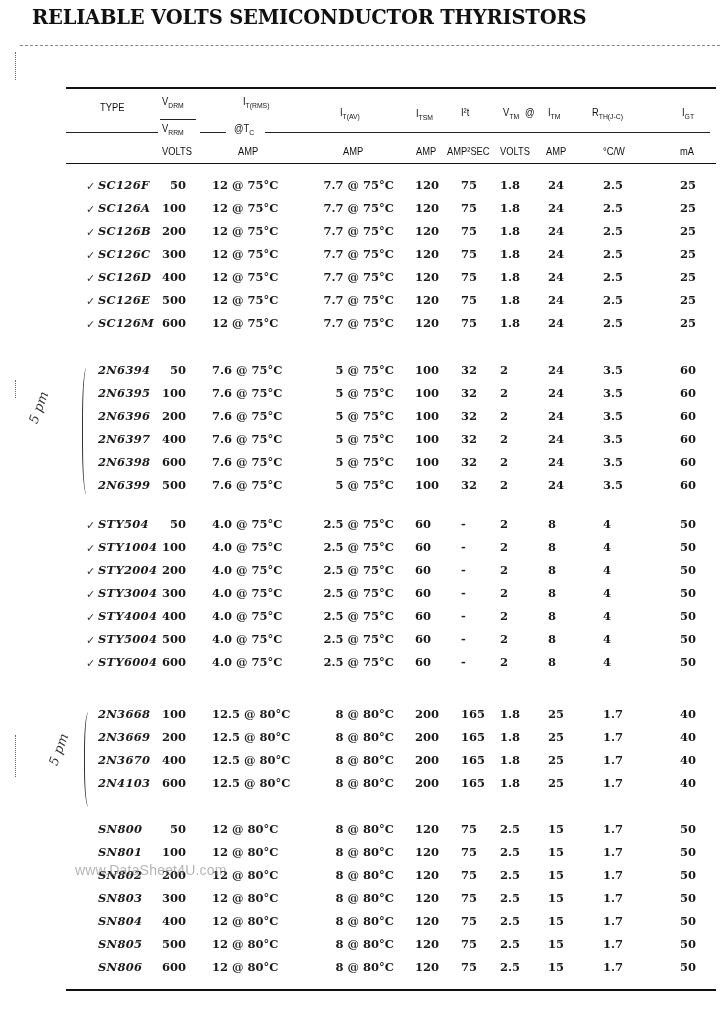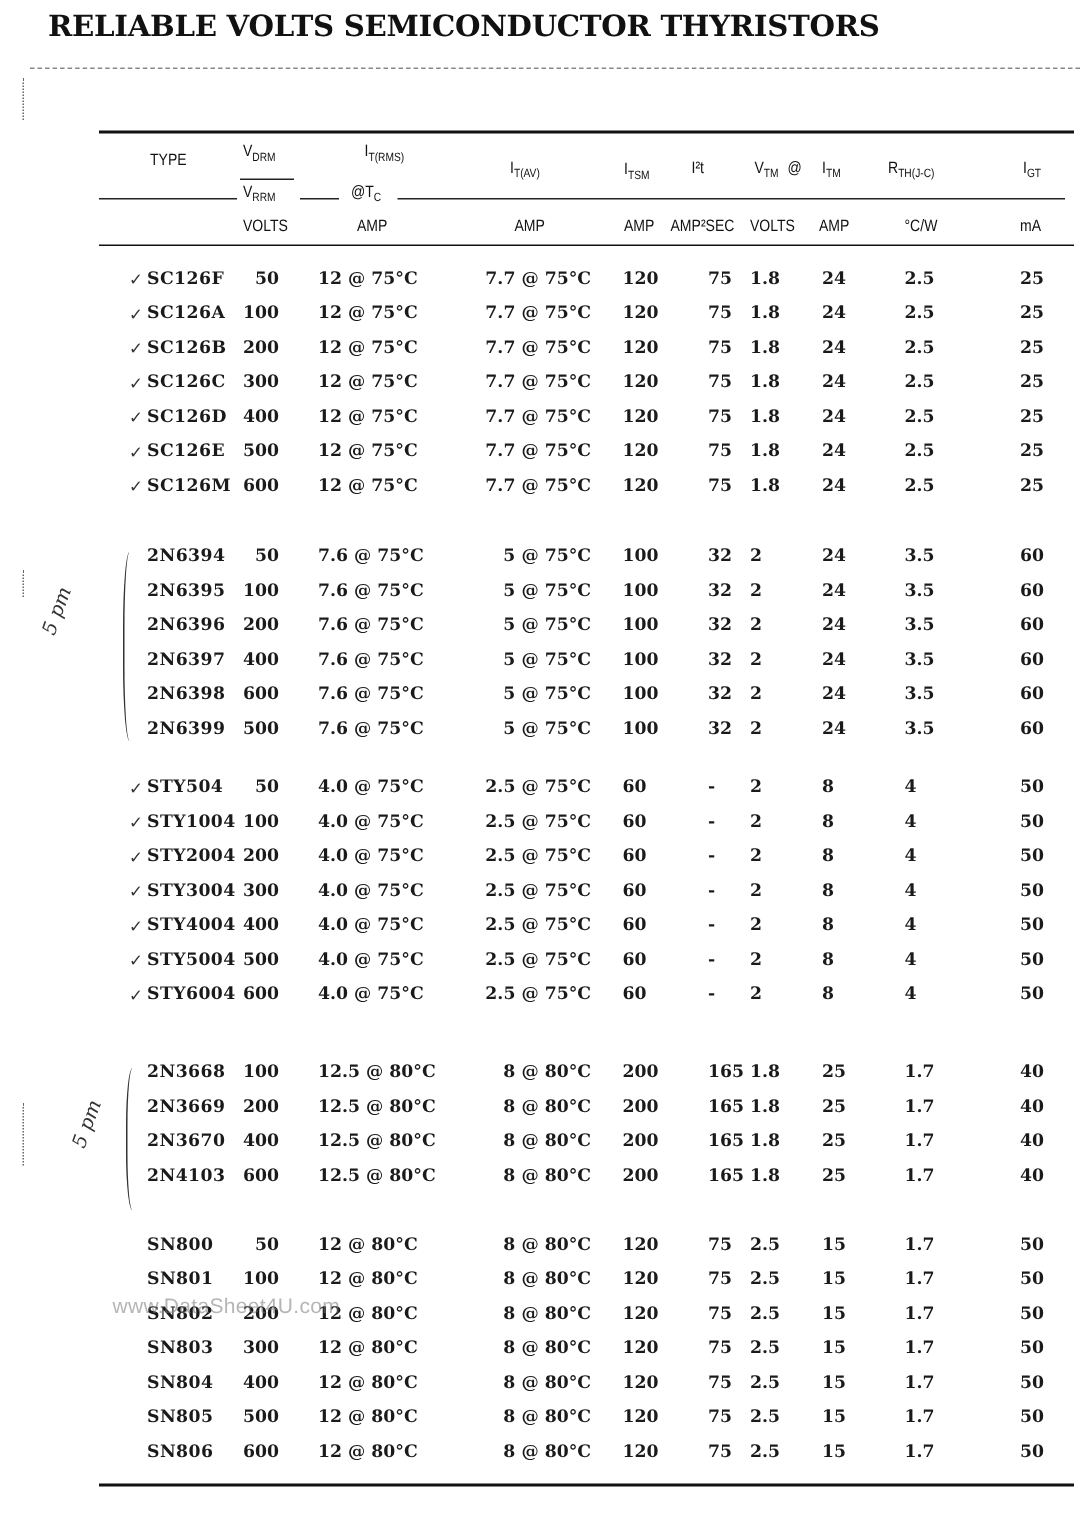--- a/index.html
+++ b/index.html
@@ -23,26 +23,26 @@
     font-stretch: condensed; transform: scaleX(0.85); transform-origin: left top;
     white-space: nowrap; color: #111;
   }
   .hdr sub { font-size: 8px; vertical-align: -3px; }
   .hdr-line { position: absolute; height: 0; border-top: 1px solid #222; }
   .row {
     position: absolute; left: 0; width: 720px; height: 22px;
     font-family: "DejaVu Serif", serif; font-size: 11.5px; font-weight: bold; color: #1a1a1a;
   }
   .cell { position: absolute; top: 0; white-space: nowrap; }
-  .cell.type { left: 98px; letter-spacing: 0.3px; }
+  .cell.type { left: 98px; letter-spacing: 0.3px; font-style: italic; }
   .cell.volts { left: 162px; width: 24px; text-align: right; }
   .cell.irms { left: 212px; width: 80px; }
   .cell.iav { left: 318px; width: 76px; text-align: right; }
   .cell.itsm { left: 415px; }
-  .cell.i2t { left: 472px; }
+  .cell.i2t { left: 461px; }
   .cell.vtm { left: 500px; }
   .cell.itm { left: 548px; }
   .cell.rth { left: 603px; }
   .cell.igt { left: 680px; }
   .check { position: absolute; font-family: "DejaVu Sans", sans-serif; font-size: 11px; color: #333; font-weight: normal; }
   .brace {
     position: absolute; border-left: 1.5px solid #333; border-radius: 40% 0 0 40%;
     width: 10px;
   }
   .handnote {

